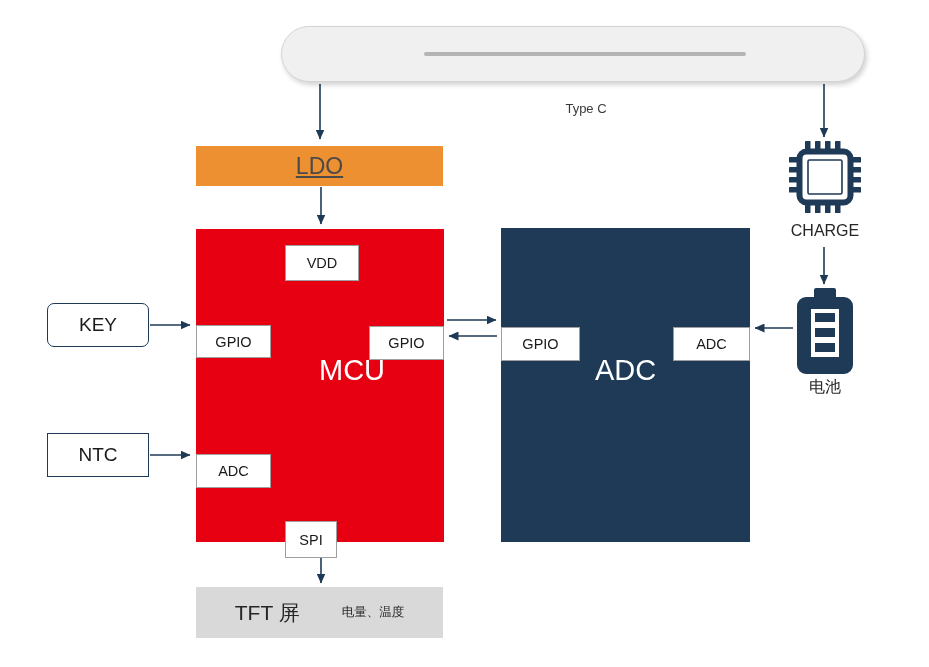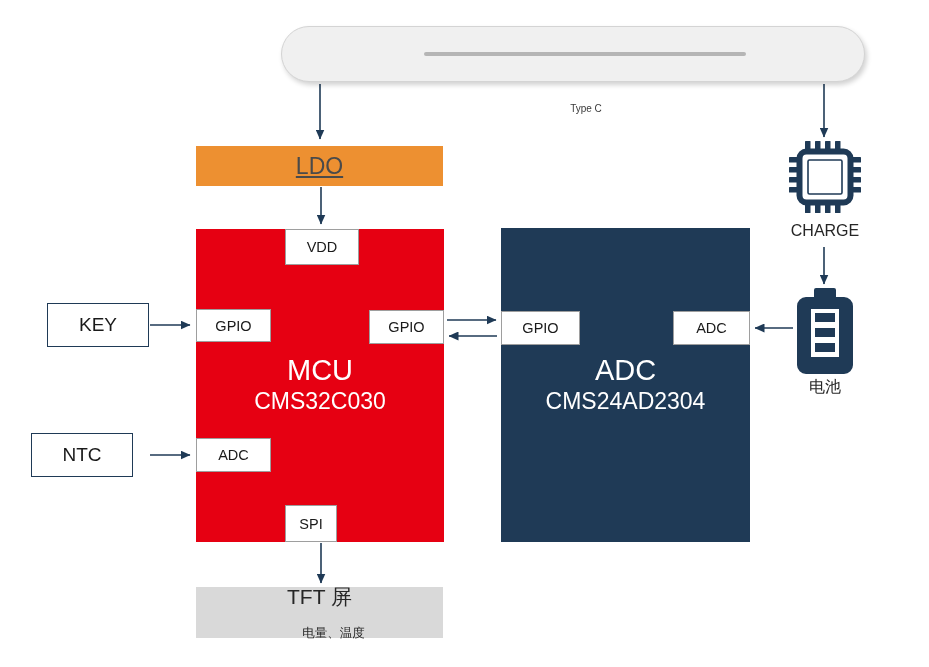--- a/index.html
+++ b/index.html
@@ -35,21 +35,21 @@
   .typec-slot {
     left: 424px; top: 52px;
     width: 322px; height: 4px;
     background: #B5B5B5;
     border-radius: 2px;
   }
   .typec-label {
     left: 506px; top: 98px;
     width: 160px; height: 22px;
     text-align: center;
-    font-size: 10px;
+    font-size: 13px;
     color: #3A3A3A;
     line-height: 22px;
   }
 
   
   .block-ldo {
     left: 196px; top: 146px;
     width: 247px; height: 40px;
     background: #ED9031;
     color: #4A4A4A;
@@ -65,61 +65,61 @@
     left: 501px; top: 228px;
     width: 249px; height: 314px;
     background: #1F3A56;
   }
   .block-title {
     position: absolute;
     left: 0; width: 100%;
     text-align: center;
     color: #ffffff;
   }
-  .mcu-t1 { top: 354px; font-size: 29px; }
+  .mcu-t1 { top: 354px; font-size: 29px; margin-left: 32px; }
   .mcu-t2 { top: 388px; font-size: 23px; }
   .adc-t1 { top: 354px; font-size: 29px; }
   .adc-t2 { top: 388px; font-size: 23px; }
 
   
   .port {
     background: #ffffff;
     border: 1px solid #9E9E9E;
     color: #1A1A1A;
     font-size: 14.5px;
     display: flex; align-items: center; justify-content: center;
     z-index: 5;
+    margin-top: 16px;
   }
   .p-vdd   { left: 285px; top: 229px; width: 74px; height: 36px; }
   .p-gpio-l{ left: 196px; top: 309px; width: 75px; height: 33px; }
   .p-gpio-r{ left: 369px; top: 310px; width: 75px; height: 34px; }
   .p-adc-l { left: 196px; top: 438px; width: 75px; height: 34px; }
   .p-spi   { left: 285px; top: 505px; width: 52px; height: 37px; }
   .p-gpio-a{ left: 501px; top: 311px; width: 79px; height: 34px; }
   .p-adc-a { left: 673px; top: 311px; width: 77px; height: 34px; }
 
   
   .outline-box {
     background: #ffffff;
     border: 1.5px solid #1F3A56;
     color: #1A1A1A;
     font-size: 19px;
     display: flex; align-items: center; justify-content: center;
   }
-  .b-key { left: 47px; top: 303px; width: 102px; height: 44px; }
-  .b-ntc { left: 31px; top: 433px; width: 102px; height: 44px; }
+  .b-key { left: 47px; top: 303px; width: 102px; height: 44px; border-radius: 7px; }
+  .b-ntc { left: 47px; top: 433px; width: 102px; height: 44px; }
 
   
   .block-tft {
     left: 196px; top: 587px;
     width: 247px; height: 51px;
     background: #D9D9D9;
     display: flex; align-items: center; justify-content: center;
     gap: 14px;
-    flex-direction: column;
   }
   .tft-main { font-size: 21px; color: #262626; }
   .tft-sub  { font-size: 12.5px; color: #262626; margin-left: 28px; }
   .charge-icon { left: 789px; top: 141px; width: 72px; height: 72px; }
   .battery-icon { left: 797px; top: 288px; width: 56px; height: 86px; }
   .icon-label {
     text-align: center;
     font-size: 16px;
     color: #262626;
   }
@@ -167,32 +167,30 @@
 <div class="abs typec-body"></div>
 <div class="abs typec-slot"></div>
 <div class="abs typec-label">Type C</div>
 
 <div class="abs block-ldo">
   <span>LDO</span>
 </div>
 
 <div class="abs block-mcu">
   <div class="block-title mcu-t1" style="top:125px;">MCU</div>
-  <div class="block-title mcu-t2" style="top:159px;">CMS32C030</div>
 </div>
 
 <div class="abs port p-vdd">VDD</div>
 <div class="abs port p-gpio-l">GPIO</div>
 <div class="abs port p-gpio-r">GPIO</div>
 <div class="abs port p-adc-l">ADC</div>
 <div class="abs port p-spi">SPI</div>
 
 <div class="abs block-adc">
   <div class="block-title adc-t1" style="top:126px;">ADC</div>
-  <div class="block-title adc-t2" style="top:160px;">CMS24AD2304</div>
 </div>
 
 <div class="abs port p-gpio-a">GPIO</div>
 <div class="abs port p-adc-a">ADC</div>
 
 <div class="abs outline-box b-key">KEY</div>
 <div class="abs outline-box b-ntc">NTC</div>
 
 <div class="abs block-tft">
   <span class="tft-main">TFT 屏</span>

